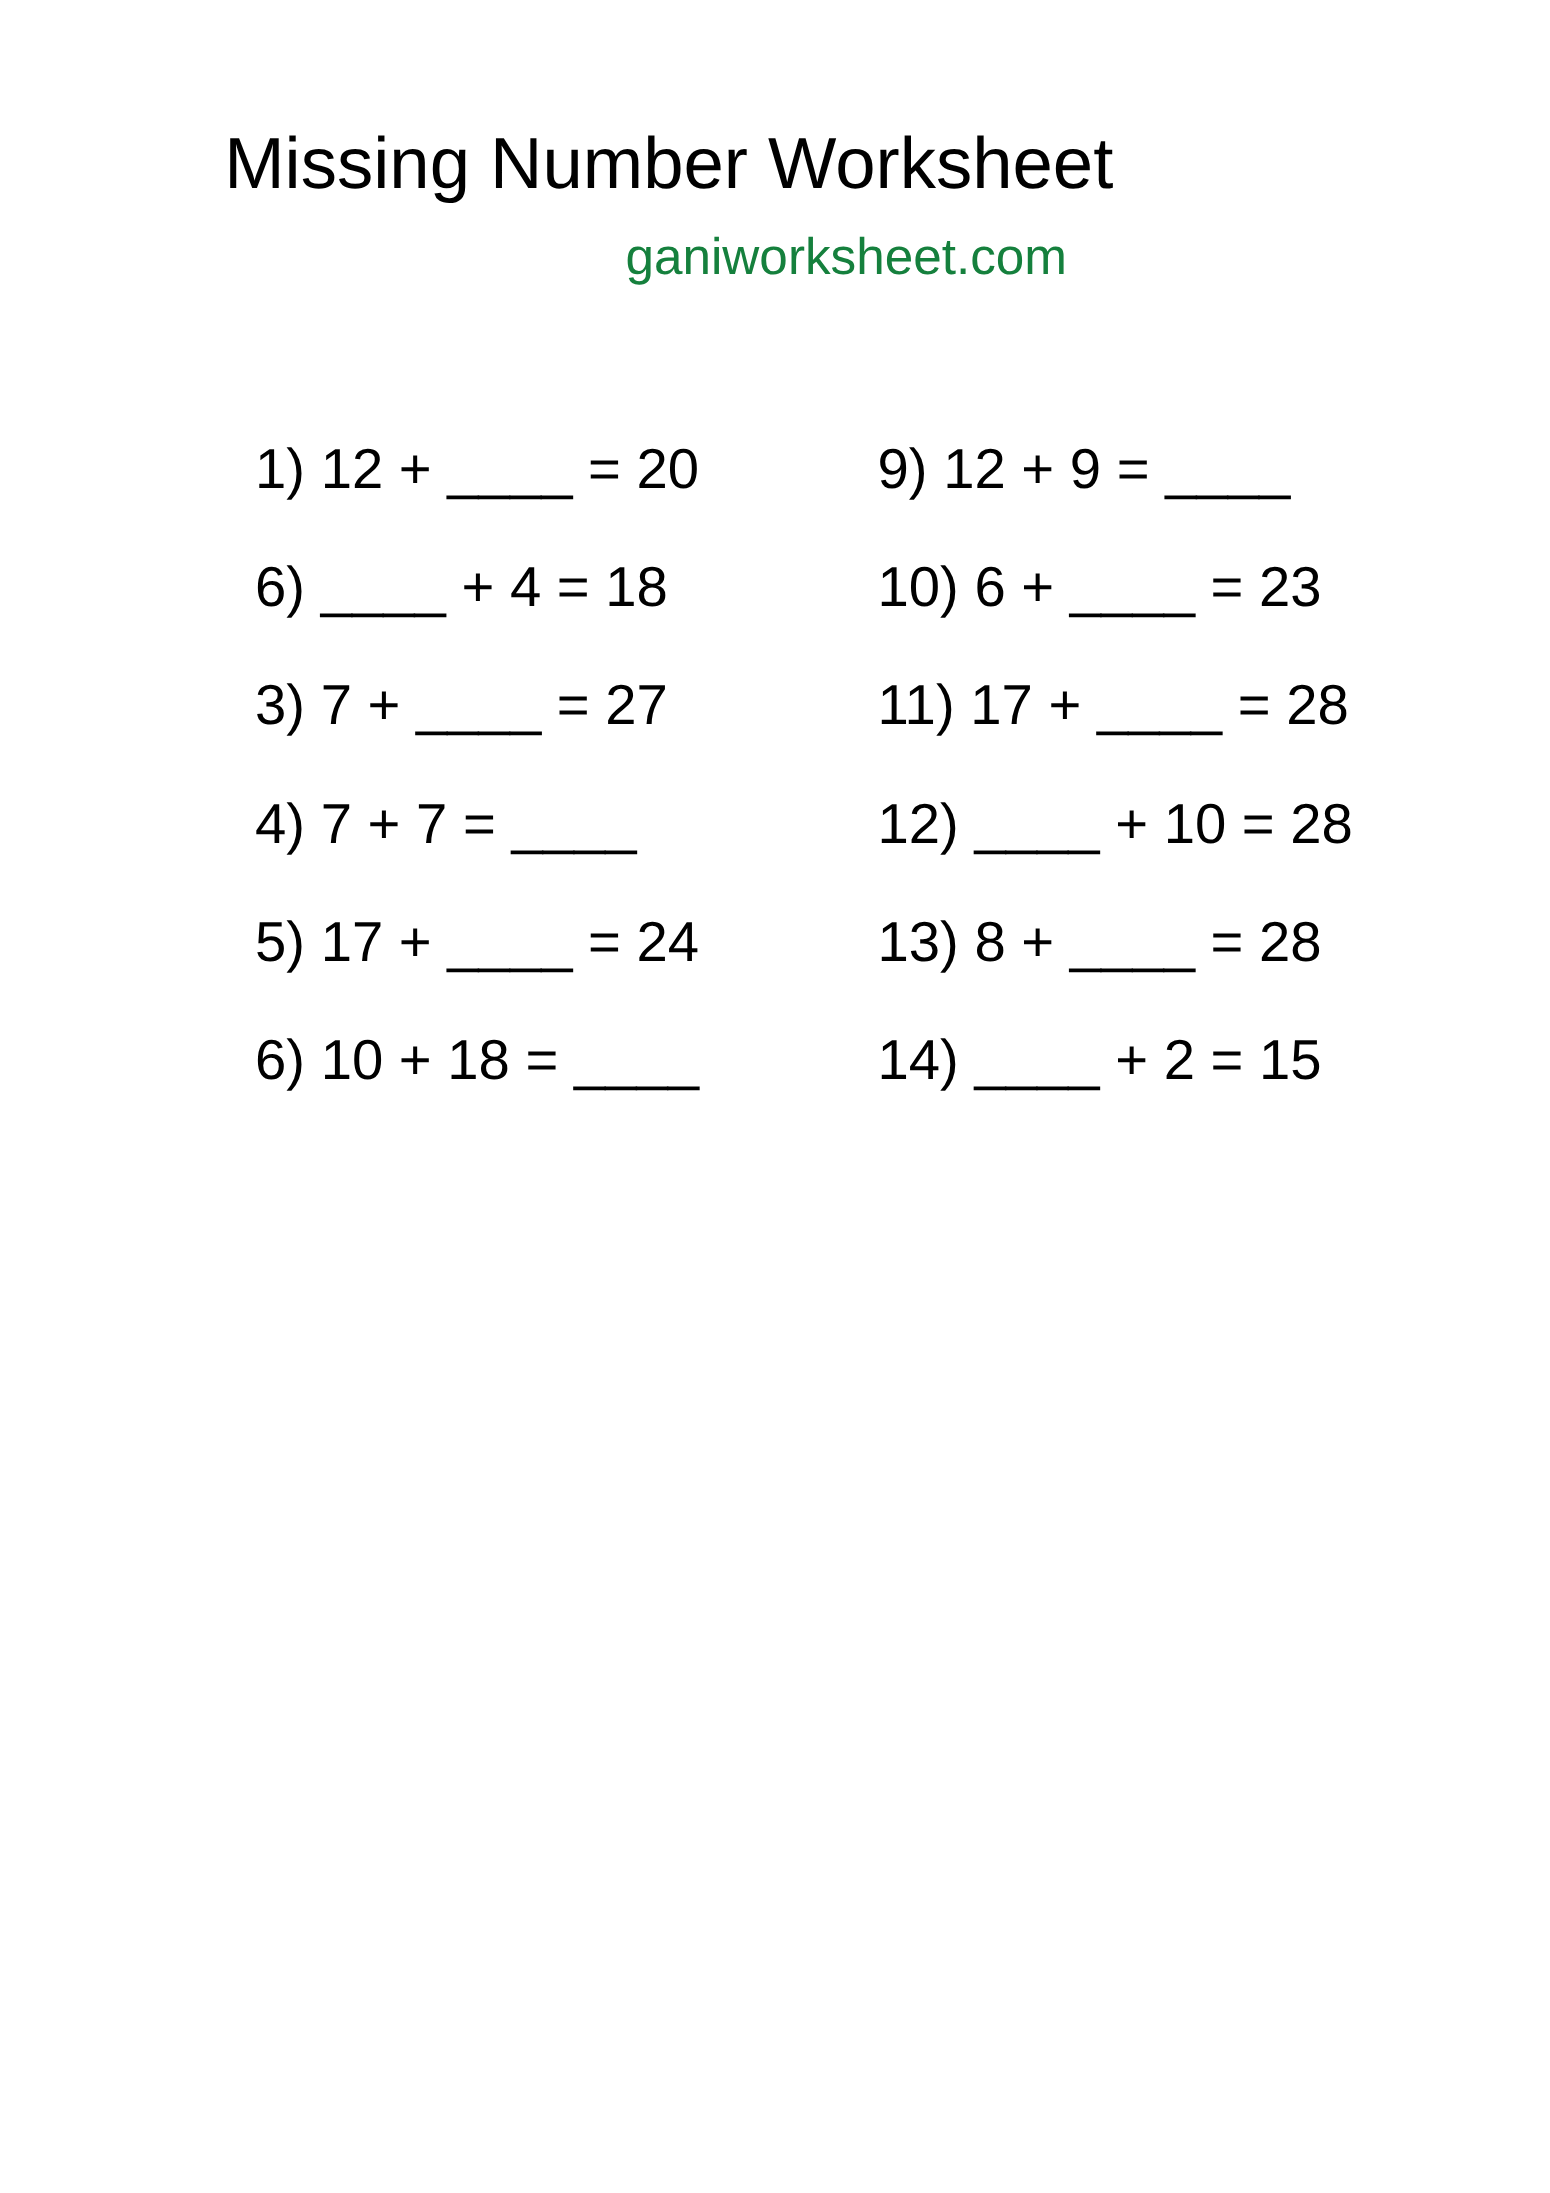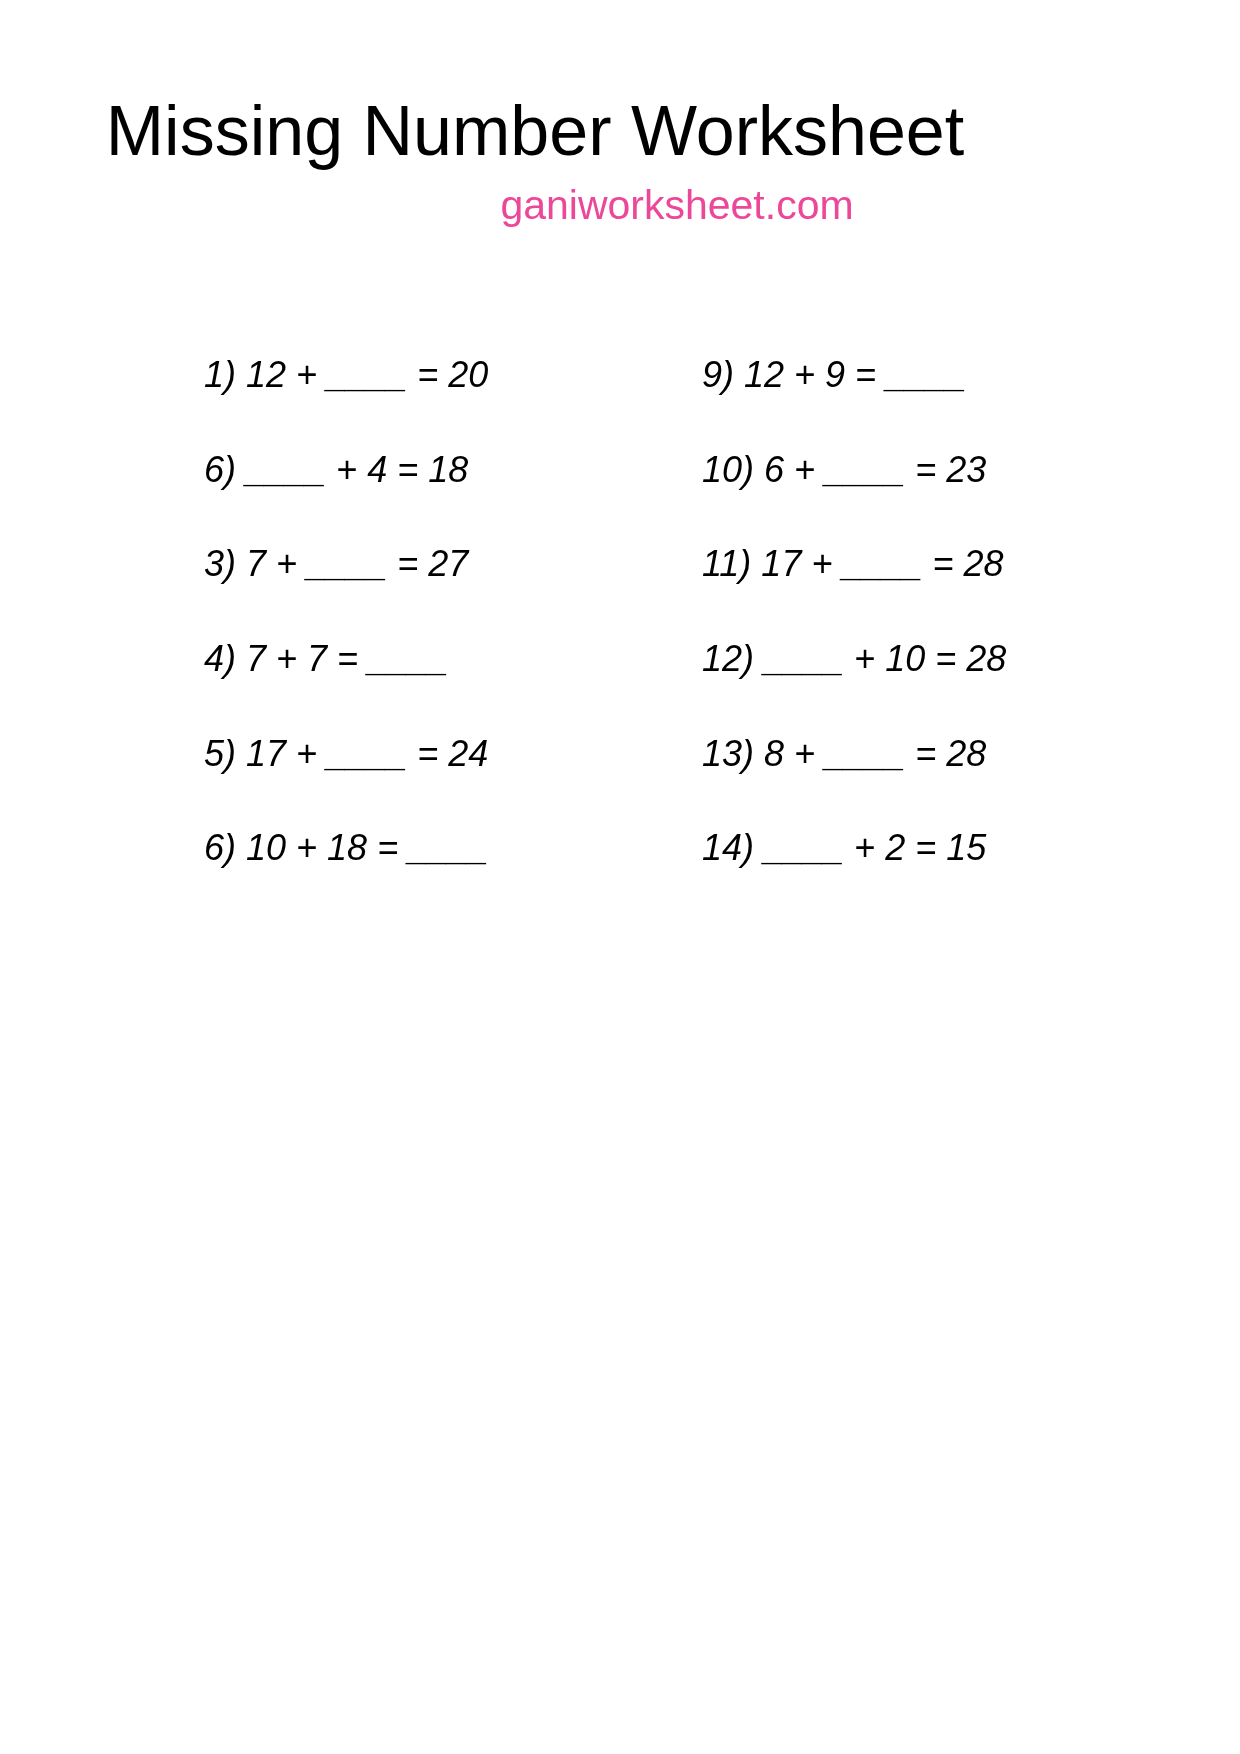--- a/index.html
+++ b/index.html
@@ -16,49 +16,48 @@
       color: #000000;
     }
     .title {
       position: absolute;
       left: 0;
       width: 1008px;
       top: 96px;
       padding-left: 62px;
       box-sizing: border-box;
       text-align: center;
-      font-size: 70px;
+      font-size: 58px;
       line-height: 70px;
       white-space: nowrap;
     }
     .subtitle {
       position: absolute;
       left: 0;
       width: 1204px;
       top: 180px;
       padding-left: 150px;
       box-sizing: border-box;
       text-align: center;
       font-size: 41px;
       line-height: 50px;
-      color: #ec4899;
+      color: #15803d;
       white-space: nowrap;
     }
     .column {
       position: absolute;
       top: 349px;
     }
     .col-left { left: 204px; }
     .col-right { left: 702px; }
     .problem {
       height: 94.7px;
-      font-size: 36px;
+      font-size: 45px;
       line-height: 52px;
       white-space: nowrap;
-      font-style: italic;
     }
   </style>
 </head>
 <body>
 
 <div class="title">Missing Number Worksheet</div>
 <div class="subtitle">ganiworksheet.com</div>
 
 <div class="column col-left">
   <div class="problem">1) 12 + ____ = 20</div>

